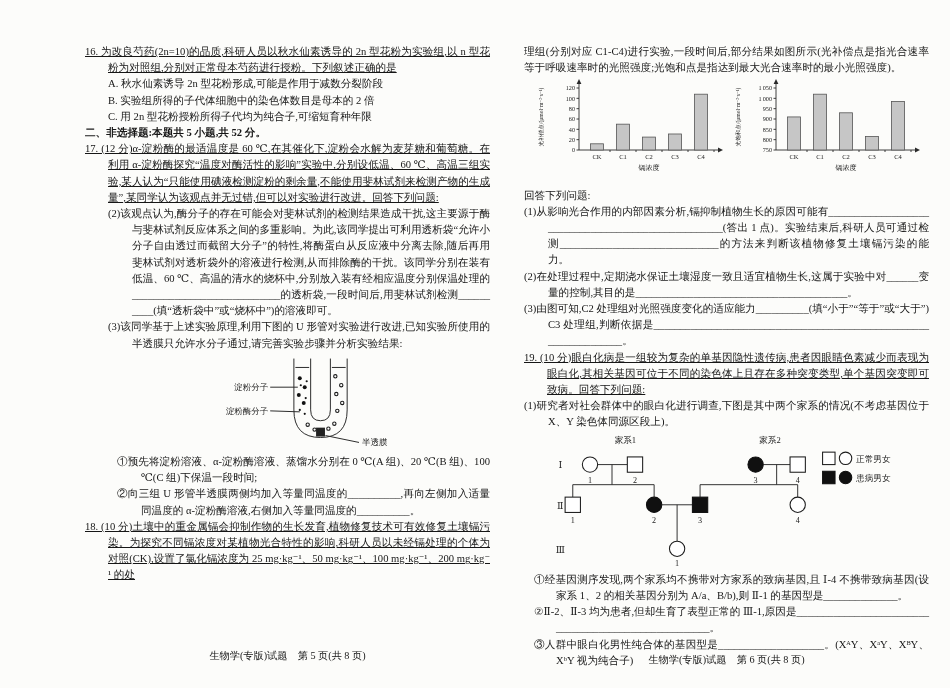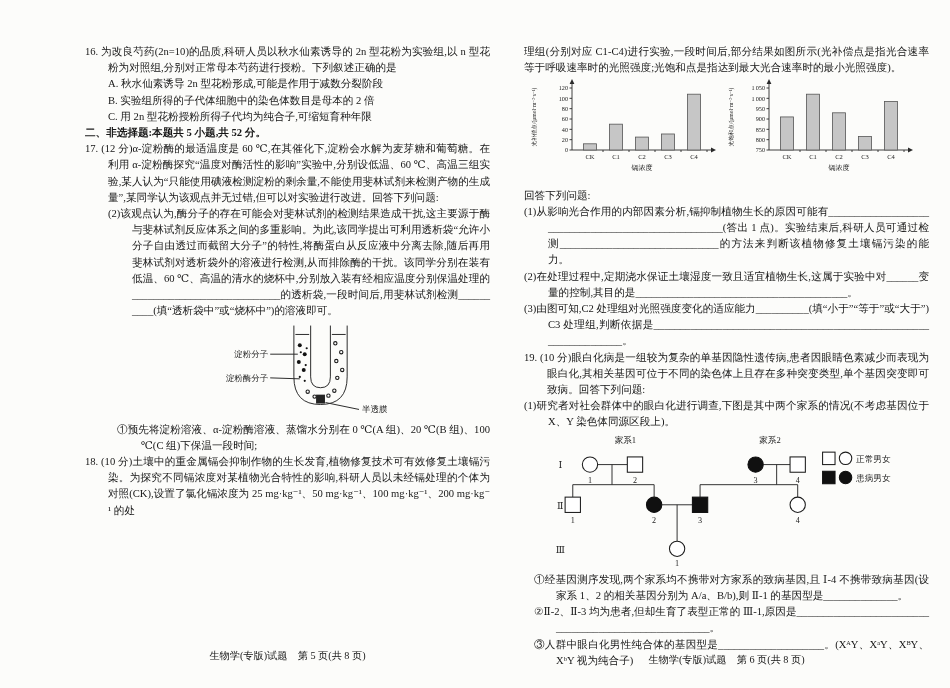--- a/index.html
+++ b/index.html
@@ -6,51 +6,52 @@
   body{
     width:950px;height:688px;position:relative;overflow:hidden;
     background:#fcfcfa;color:#161616;
     font-family:"Liberation Serif","DejaVu Serif",serif;
     font-size:10.6px;line-height:16.2px;
   }
   .col{position:absolute;top:44px;width:405px;text-align:justify;}
   #col-left{left:85px;}
   #col-right{left:524px;}
   p{margin:0;word-break:break-all;}
-  .q{padding-left:23px;text-indent:-23px;}
+  .q{padding-left:23px;text-indent:-23px;text-decoration:underline;}
   .opt{padding-left:23px;}
   .sub{padding-left:47px;text-indent:-24px;}
   .sub-r{padding-left:24px;text-indent:-24px;}
   .step{padding-left:56px;text-indent:-24px;}
   .step-r{padding-left:32px;text-indent:-22px;}
   .bold{font-weight:bold;}
   .footer{position:absolute;width:405px;text-align:center;font-size:10.2px;}
   #footer-left{left:85px;top:648px;}
   #footer-right{left:524px;top:652px;}
   .utube-fig{margin:2px 0 1px 126px;}
-  .charts{display:flex;gap:5px;margin:2px 0 2px 2px;}
+  .charts{display:flex;gap:5px;margin:2px 0 2px 2px;justify-content:center;}
   .pedigree-fig{margin:2px 0 0 22px;}
   svg text{fill:#1c1c1c;}
   .figline{stroke:#2a2a2a;stroke-width:1;fill:none;}
   .sym-open{fill:#ffffff;stroke:#1c1c1c;stroke-width:1.1;}
   .sym-fill{fill:#101010;stroke:#101010;stroke-width:1.1;}
 </style>
 </head>
 <body>
 
 <div id="page">
 
   <div class="col" id="col-left">
     <p class="q">16. 为改良芍药(2n=10)的品质,科研人员以秋水仙素诱导的 2n 型花粉为实验组,以 n 型花粉为对照组,分别对正常母本芍药进行授粉。下列叙述正确的是</p>
     <p class="opt">A. 秋水仙素诱导 2n 型花粉形成,可能是作用于减数分裂阶段</p>
     <p class="opt">B. 实验组所得的子代体细胞中的染色体数目是母本的 2 倍</p>
     <p class="opt">C. 用 2n 型花粉授粉所得子代均为纯合子,可缩短育种年限</p>
     <p class="bold">二、非选择题:本题共 5 小题,共 52 分。</p>
     <p class="q">17. (12 分)α-淀粉酶的最适温度是 60 ℃,在其催化下,淀粉会水解为麦芽糖和葡萄糖。在利用 α-淀粉酶探究“温度对酶活性的影响”实验中,分别设低温、60 ℃、高温三组实验,某人认为“只能使用碘液检测淀粉的剩余量,不能使用斐林试剂来检测产物的生成量”,某同学认为该观点并无过错,但可以对实验进行改进。回答下列问题:</p>
     <p class="sub">(2)该观点认为,酶分子的存在可能会对斐林试剂的检测结果造成干扰,这主要源于酶与斐林试剂反应体系之间的多重影响。为此,该同学提出可利用透析袋“允许小分子自由透过而截留大分子”的特性,将酶蛋白从反应液中分离去除,随后再用斐林试剂对透析袋外的溶液进行检测,从而排除酶的干扰。该同学分别在装有低温、60 ℃、高温的清水的烧杯中,分别放入装有经相应温度分别保温处理的____________________________的透析袋,一段时间后,用斐林试剂检测__________(填“透析袋中”或“烧杯中”)的溶液即可。</p>
+    <p class="sub">(3)该同学基于上述实验原理,利用下图的 U 形管对实验进行改进,已知实验所使用的半透膜只允许水分子通过,请完善实验步骤并分析实验结果:</p>
 
     <div class="utube-fig">
       <svg width="222" height="94" viewBox="0 0 225 94">
 
         <path class="figline" d="M84,4 L84,56 Q84,84 111,84 Q138,84 138,56 L138,4"></path>
         <path class="figline" d="M101,4 L101,56 Q101,67 111,67 Q121,67 121,56 L121,4"></path>
 
         <line class="figline" x1="85.5" y1="13" x2="99.5" y2="13"></line>
         <line class="figline" x1="122.5" y1="13" x2="136.5" y2="13"></line>
 
@@ -87,20 +88,21 @@
         <line class="figline" x1="60" y1="33" x2="88" y2="33"></line>
         <line class="figline" x1="60" y1="57" x2="90" y2="58"></line>
         <line class="figline" x1="116" y1="82" x2="150" y2="89"></line>
         <text x="58" y="36" font-size="8.6" text-anchor="end">淀粉分子</text>
         <text x="58" y="60" font-size="8.6" text-anchor="end">淀粉酶分子</text>
         <text x="153" y="92" font-size="8.6" text-anchor="start">半透膜</text>
       </svg>
     </div>
 
     <p class="step">①预先将淀粉溶液、α-淀粉酶溶液、蒸馏水分别在 0 ℃(A 组)、20 ℃(B 组)、100 ℃(C 组)下保温一段时间;</p>
+    <p class="step">②向三组 U 形管半透膜两侧均加入等量同温度的__________,再向左侧加入适量同温度的 α-淀粉酶溶液,右侧加入等量同温度的__________。</p>
     <p class="q">18. (10 分)土壤中的重金属镉会抑制作物的生长发育,植物修复技术可有效修复土壤镉污染。为探究不同镉浓度对某植物光合特性的影响,科研人员以未经镉处理的个体为对照(CK),设置了氯化镉浓度为 25 mg·kg⁻¹、50 mg·kg⁻¹、100 mg·kg⁻¹、200 mg·kg⁻¹ 的处</p>
   </div>
 
   <div class="col" id="col-right">
     <p>理组(分别对应 C1-C4)进行实验,一段时间后,部分结果如图所示(光补偿点是指光合速率等于呼吸速率时的光照强度;光饱和点是指达到最大光合速率时的最小光照强度)。</p>
 
     <div class="charts">
       <div class="chart"><svg width="192" height="102" viewBox="0 0 192 102">
             <line x1="46" y1="72" x2="46" y2="4" stroke="#2a2a2a" stroke-width="0.9"></line>
             <line x1="46" y1="72" x2="186" y2="72" stroke="#2a2a2a" stroke-width="0.9"></line>

